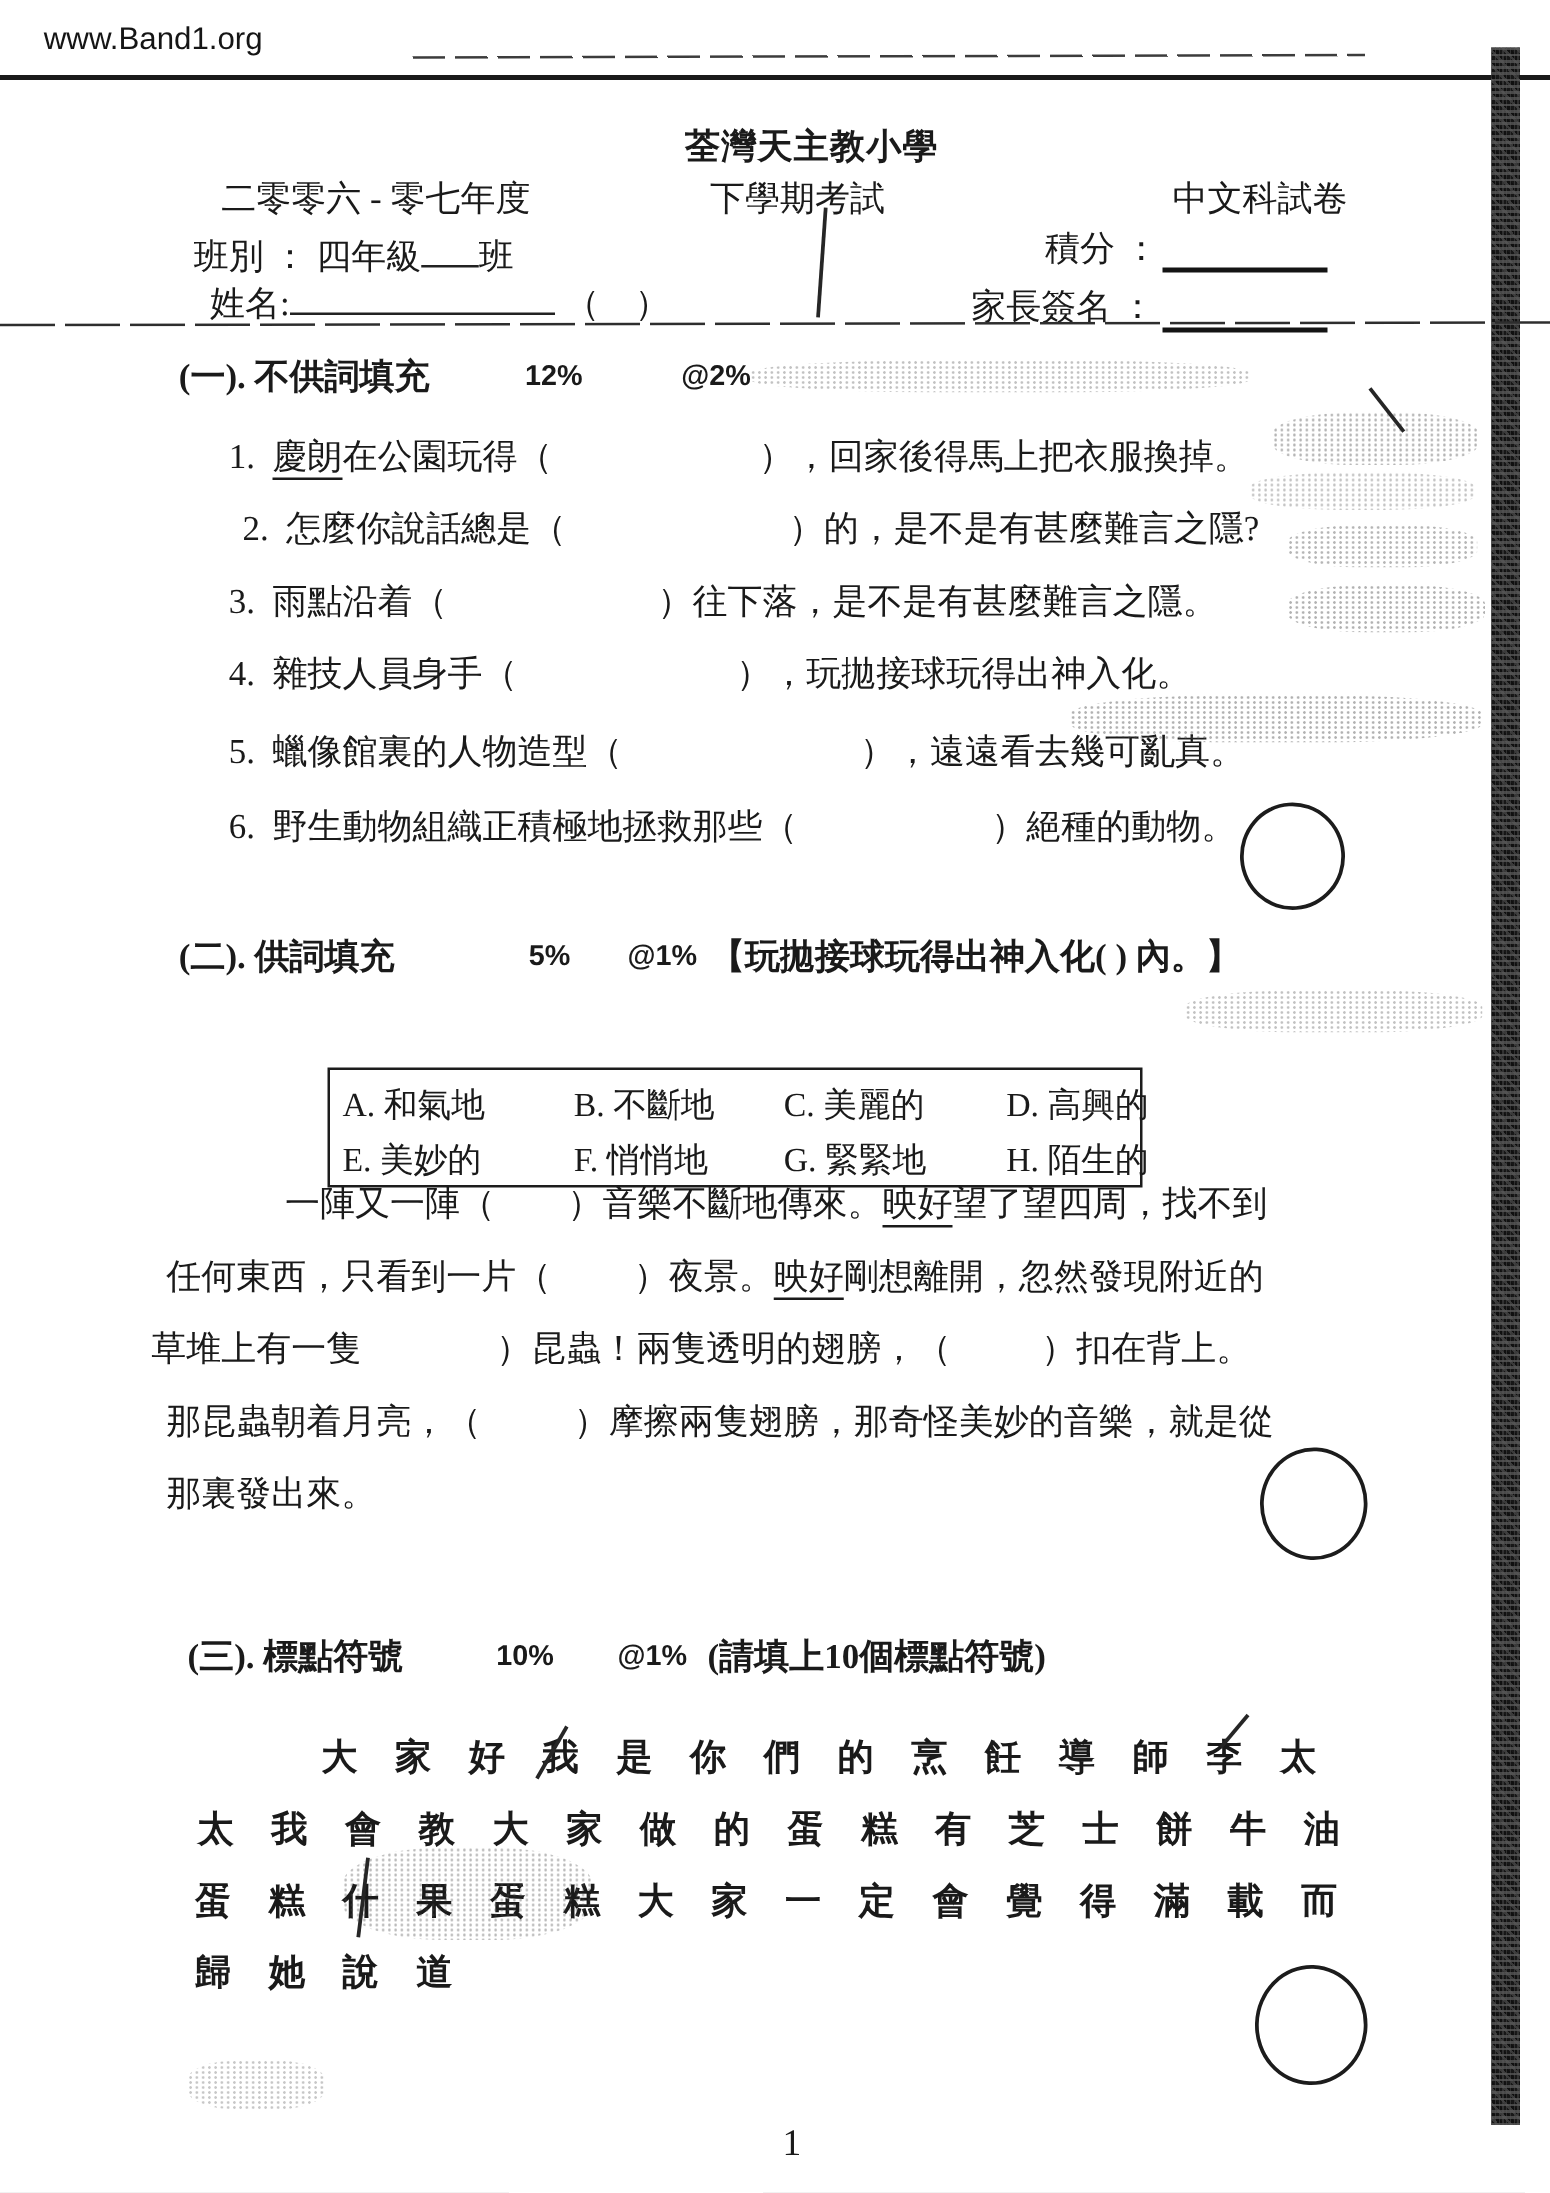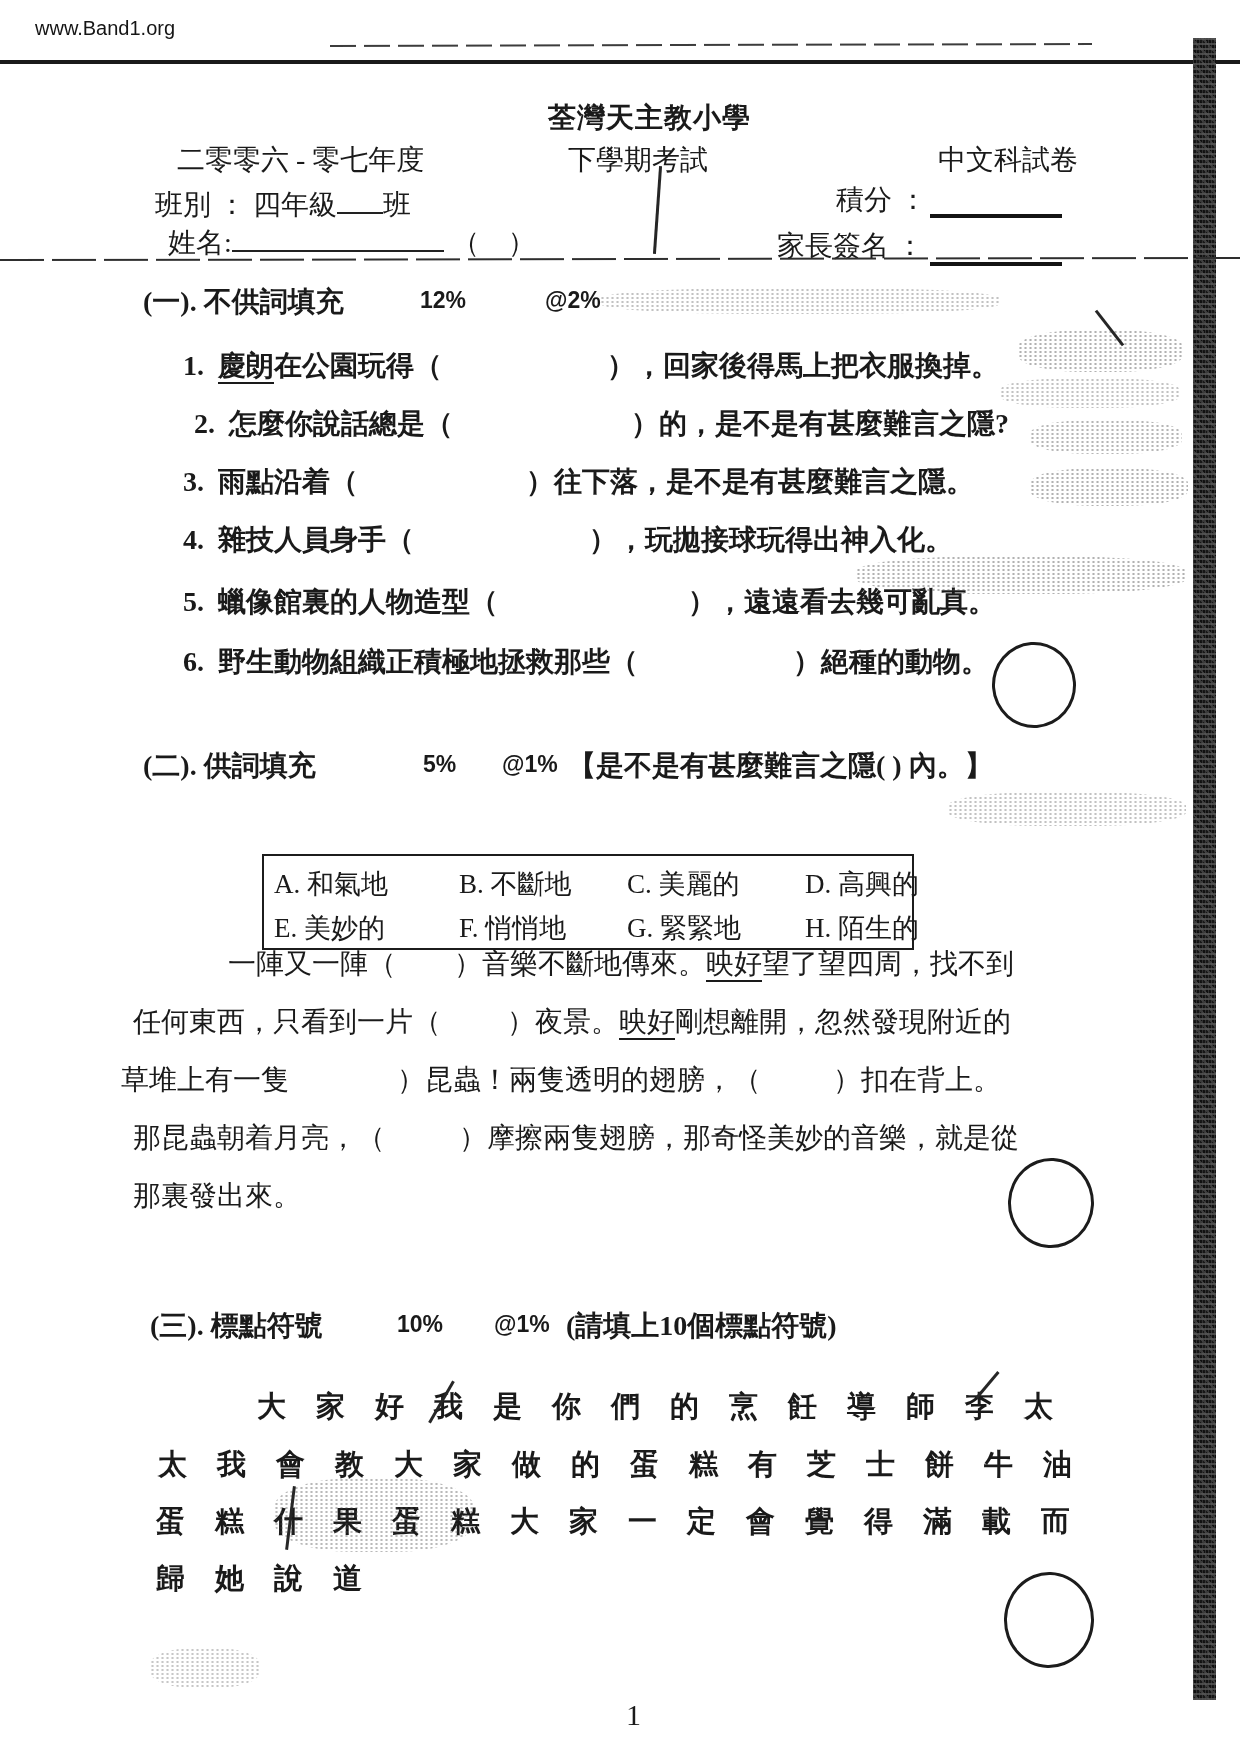--- a/index.html
+++ b/index.html
@@ -38,29 +38,29 @@
   .stroke{position:absolute;background:#262626;}
   .pline{position:absolute;white-space:nowrap;}
   .punct{position:absolute;white-space:nowrap;font-size:29px;letter-spacing:30px;font-weight:bold;}
   .wordbank{
     position:absolute;left:262px;top:810px;width:652px;height:96px;
     border:2.5px solid #1c1c1c;box-sizing:border-box;
     display:grid;grid-template-columns:185px 168px 178px auto;
     align-content:start;row-gap:10px;padding:12px 6px 0 10px;font-size:27px;margin-top:44px;
   }
   .wordbank span{white-space:nowrap;}
-  .qrow{position:absolute;white-space:nowrap;font-weight:bold;}
+  .qrow{position:absolute;white-space:nowrap;}
   .qnum{display:inline-block;margin-right:14px;}
 </style>
 </head>
 <body>
 
 <div class="page">
 
-  <div class="abs sans" style="left:35px;top:16px;font-size:20px;color:#151515;">www.Band1.org</div>
+  <div class="abs sans" style="left:35px;top:16px;font-size:25px;color:#151515;">www.Band1.org</div>
   <div class="dashline" style="left:330px;top:44px;width:762px;transform:rotate(-0.15deg);"></div>
   <div class="thinline" style="left:0;top:60px;width:1240px;height:3.5px;"></div>
 
   <div class="scanstrip"></div>
 
   <div class="abs hd" style="left:548px;top:100px;letter-spacing:1px;">荃灣天主教小學</div>
   <div class="abs" style="left:177px;top:142px;">二零零六 - 零七年度</div>
   <div class="abs" style="left:568px;top:142px;">下學期考試</div>
   <div class="abs" style="left:938px;top:142px;">中文科試卷</div>
 
@@ -99,21 +99,21 @@
   </div>
   <div class="qrow" style="left:183px;top:644px;">
     <span class="qnum">6.</span><span>野生動物組織正積極地拯救那些（</span><span class="gap" style="width:155px;"></span><span>）絕種的動物。</span>
   </div>
 
   <div class="circle" style="left:992px;top:642px;width:78px;height:80px;transform:rotate(-4deg);"></div>
 
   <div class="abs hd" style="left:143px;top:748px;">(二). 供詞填充</div>
   <div class="abs pct" style="left:423px;top:750px;">5%</div>
   <div class="abs pct" style="left:502px;top:750px;">@1%</div>
-  <div class="abs hd" style="left:568px;top:748px;">【是不是有甚麼難言之隱( ) 內。】</div>
+  <div class="abs hd" style="left:568px;top:748px;">【玩拋接球玩得出神入化( ) 內。】</div>
 
   <div class="wordbank">
     <span>A. 和氣地</span>
     <span>B. 不斷地</span>
     <span>C. 美麗的</span>
     <span>D. 高興的</span>
     <span>E. 美妙的</span>
     <span>F. 悄悄地</span>
     <span>G. 緊緊地</span>
     <span>H. 陌生的</span>

